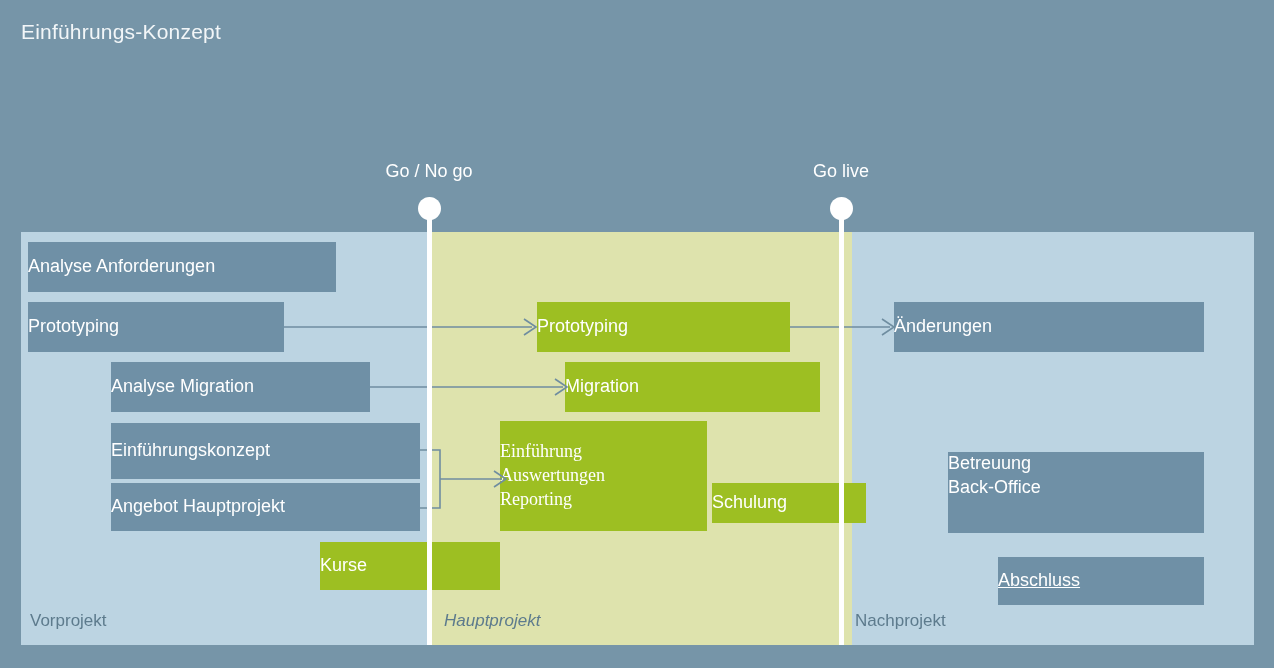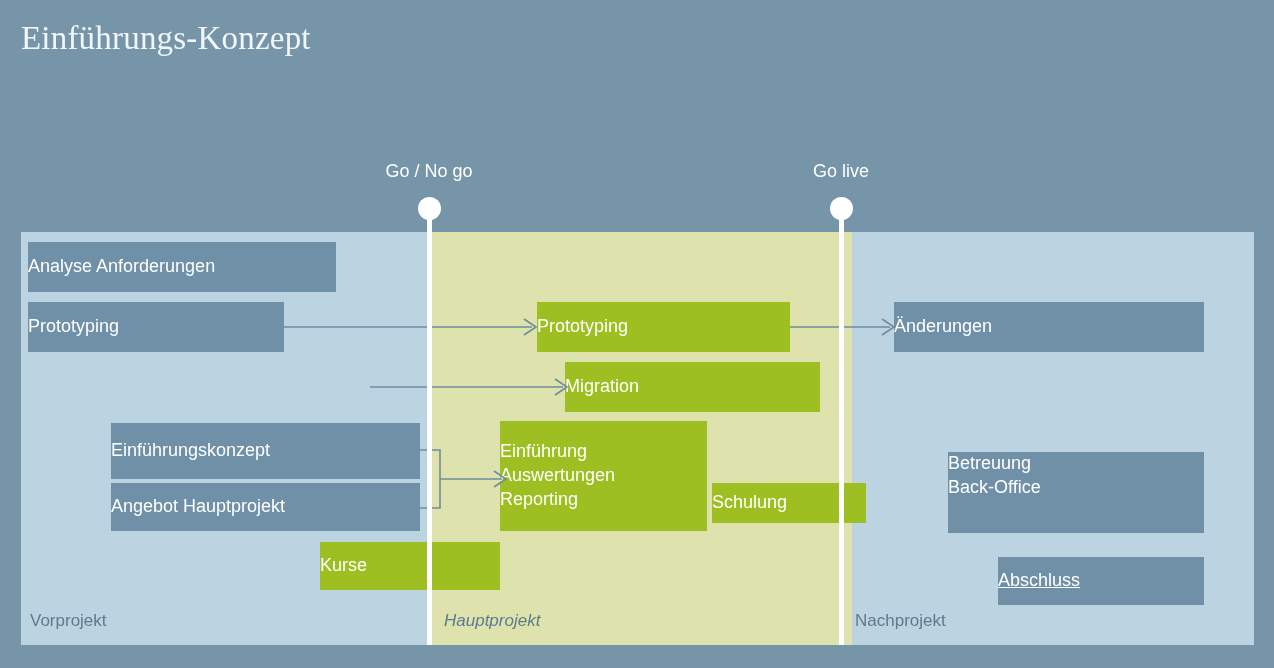--- a/index.html
+++ b/index.html
@@ -17,26 +17,25 @@
     height: 668px;
     background: #7695a8;
     overflow: hidden;
   }
 
   
   .slide-title {
     position: absolute;
     left: 21px;
     top: 20px;
-    font-size: 33px;
+    font-size: 21px;
     font-weight: 400;
     color: #f2f6f8;
     letter-spacing: 0.2px;
     white-space: nowrap;
-    font-family: Liberation Serif, serif;
   }
 
   
   .panel {
     position: absolute;
     left: 21px;
     top: 232px;
     width: 1233px;
     height: 413px;
   }
@@ -134,20 +133,23 @@
   </div>
 
   <div class="task slate" style="left:28px; top:242px; width:308px; height:50px;">
     <span>Analyse Anforderungen</span>
   </div>
 
   <div class="task slate" style="left:28px; top:302px; width:256px; height:50px;">
     <span>Prototyping</span>
   </div>
 
+  <div class="task slate" style="left:111px; top:362px; width:259px; height:50px;">
+    <span>Analyse Migration</span>
+  </div>
 
   <div class="task slate" style="left:111px; top:423px; width:309px; height:56px;">
     <span>Einführungskonzept</span>
   </div>
 
   <div class="task slate" style="left:111px; top:483px; width:309px; height:48px;">
     <span>Angebot Hauptprojekt</span>
   </div>
 
   <div class="task green" style="left:320px; top:542px; width:180px; height:48px;text-align:center;">
@@ -155,21 +157,21 @@
   </div>
 
   <div class="task green" style="left:537px; top:302px; width:253px; height:50px;">
     <span>Prototyping</span>
   </div>
 
   <div class="task green" style="left:565px; top:362px; width:255px; height:50px;">
     <span>Migration</span>
   </div>
 
-  <div class="task green" style="left:500px; top:421px; width:207px; height:110px; align-items:center;">
+  <div class="task green" style="left:500px; top:421px; width:207px; height:110px; align-items:center;font-family:Liberation Serif, serif;">
     <span>Einführung
 Auswertungen
 Reporting</span>
   </div>
 
   <div class="task green" style="left:712px; top:483px; width:154px; height:40px;">
     <span>Schulung</span>
   </div>
 
   <div class="task slate" style="left:894px; top:302px; width:310px; height:50px;">

